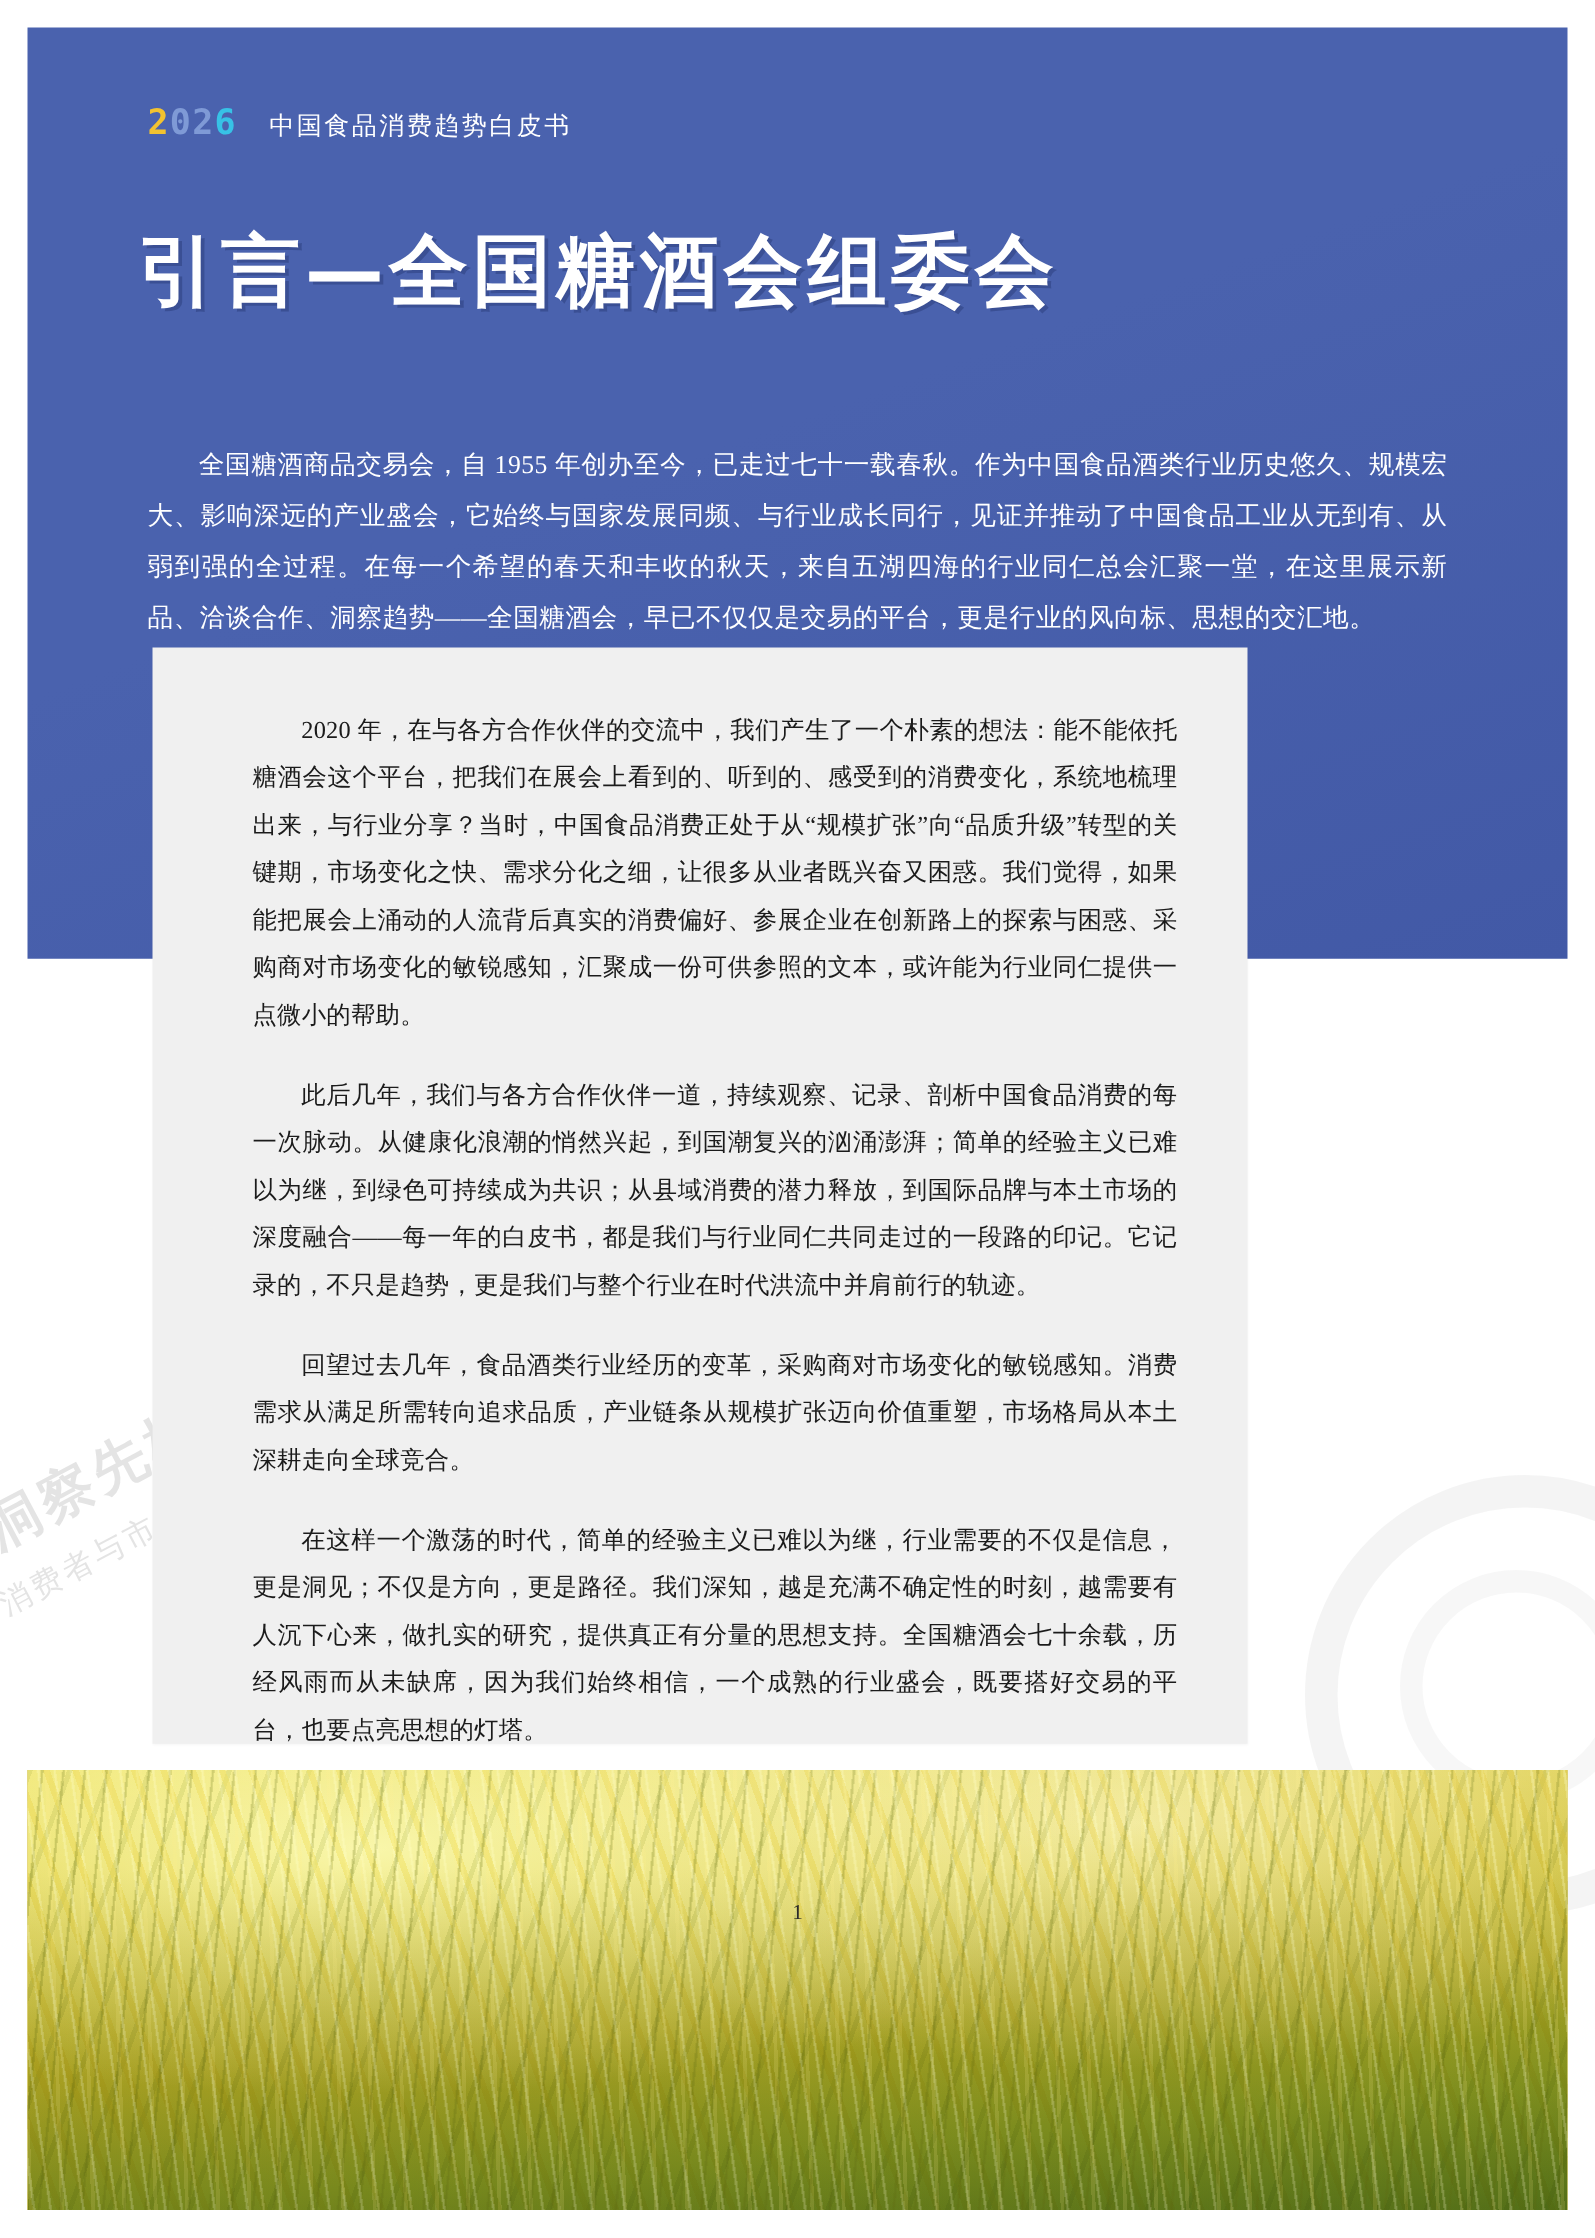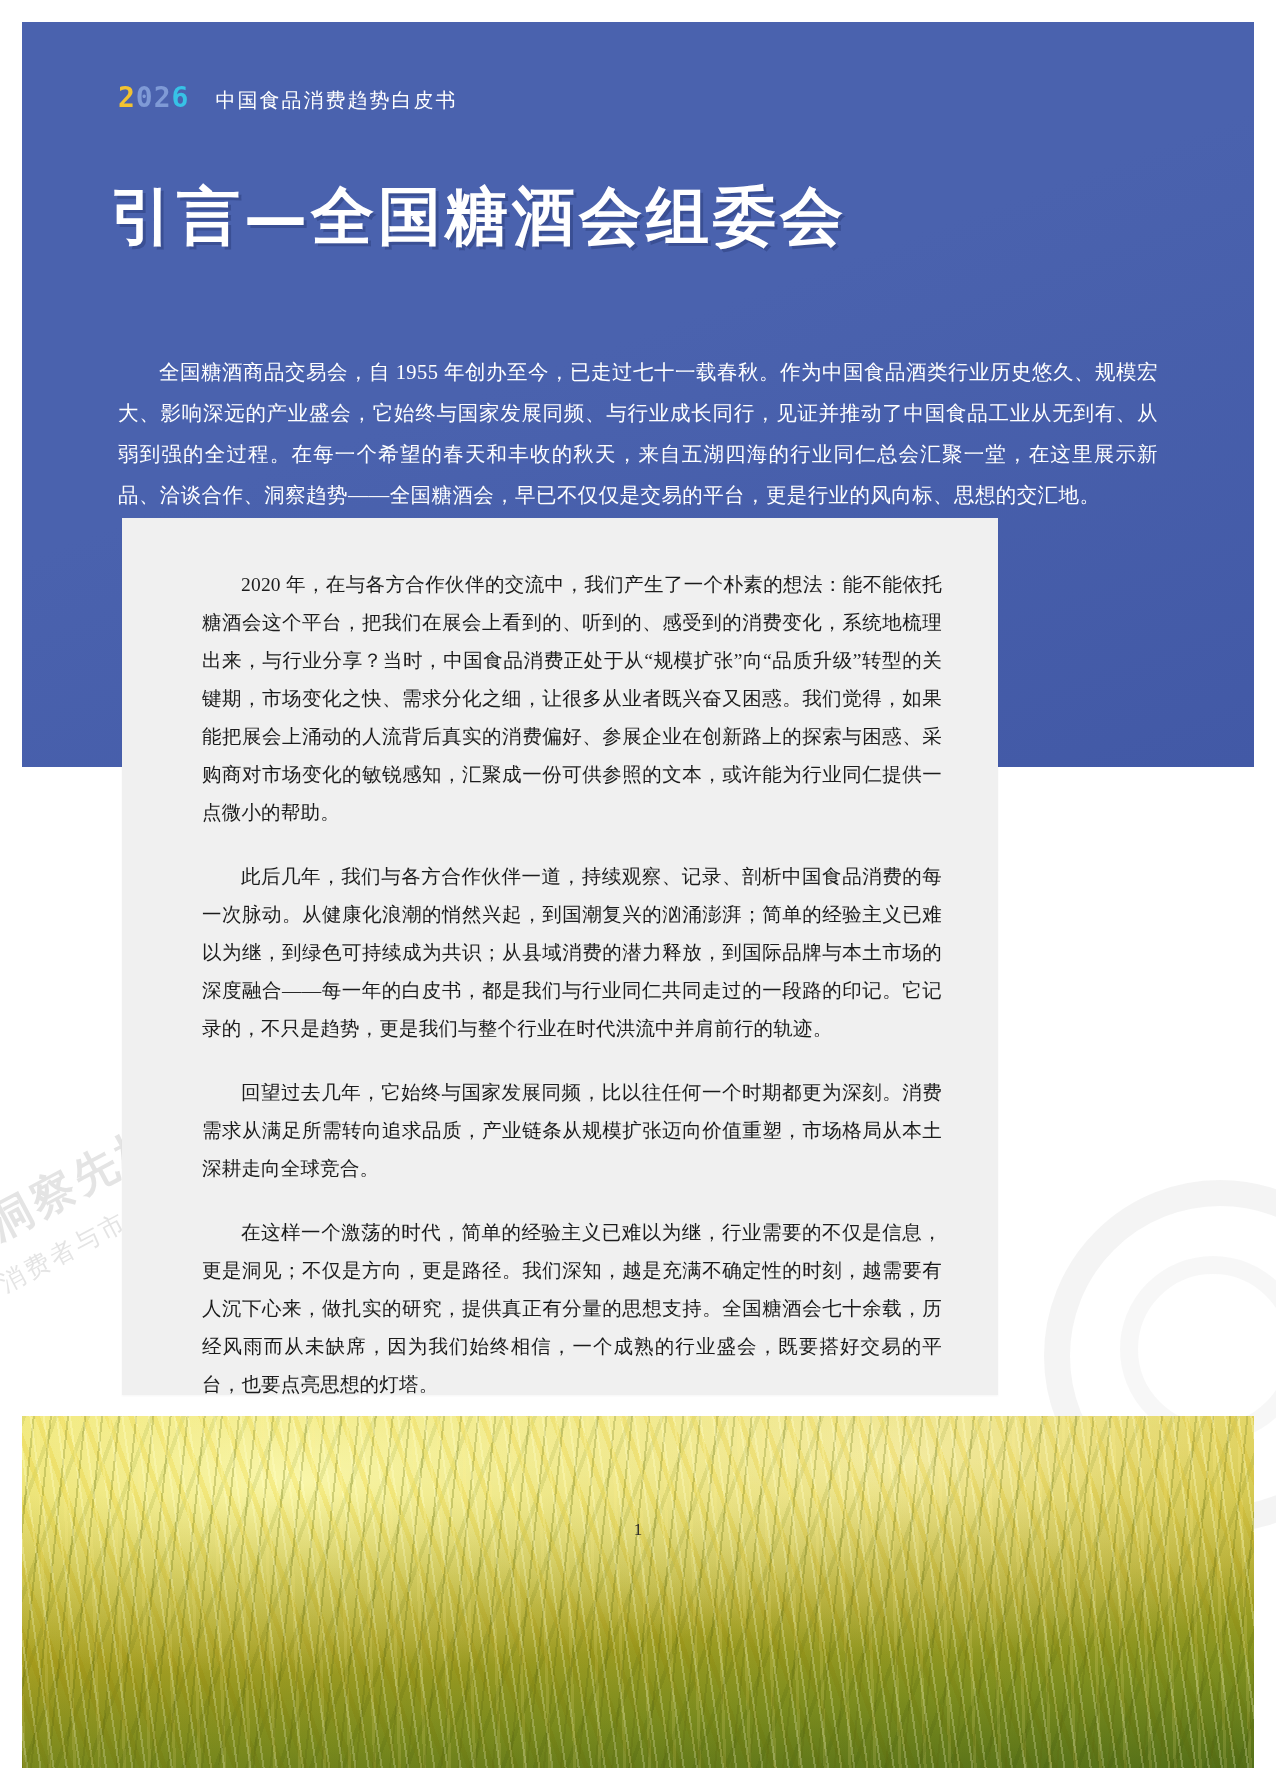--- a/index.html
+++ b/index.html
@@ -235,21 +235,21 @@
   <div class="wm-left">
     <span>洞察先机</span>
     <span class="sub">消费者与市场</span>
   </div>
   <div class="wm-ring"></div>
 
   <div class="body-card">
     <div class="body-content">
       <p>2020 年，在与各方合作伙伴的交流中，我们产生了一个朴素的想法：能不能依托糖酒会这个平台，把我们在展会上看到的、听到的、感受到的消费变化，系统地梳理出来，与行业分享？当时，中国食品消费正处于从“规模扩张”向“品质升级”转型的关键期，市场变化之快、需求分化之细，让很多从业者既兴奋又困惑。我们觉得，如果能把展会上涌动的人流背后真实的消费偏好、参展企业在创新路上的探索与困惑、采购商对市场变化的敏锐感知，汇聚成一份可供参照的文本，或许能为行业同仁提供一点微小的帮助。</p>
       <p>此后几年，我们与各方合作伙伴一道，持续观察、记录、剖析中国食品消费的每一次脉动。从健康化浪潮的悄然兴起，到国潮复兴的汹涌澎湃；简单的经验主义已难以为继，到绿色可持续成为共识；从县域消费的潜力释放，到国际品牌与本土市场的深度融合——每一年的白皮书，都是我们与行业同仁共同走过的一段路的印记。它记录的，不只是趋势，更是我们与整个行业在时代洪流中并肩前行的轨迹。</p>
-      <p>回望过去几年，它始终与国家发展同频，比以往任何一个时期都更为深刻。消费需求从满足所需转向追求品质，产业链条从规模扩张迈向价值重塑，市场格局从本土深耕走向全球竞合。</p>
+      <p>回望过去几年，食品酒类行业经历的变革，采购商对市场变化的敏锐感知。消费需求从满足所需转向追求品质，产业链条从规模扩张迈向价值重塑，市场格局从本土深耕走向全球竞合。</p>
       <p>在这样一个激荡的时代，简单的经验主义已难以为继，行业需要的不仅是信息，更是洞见；不仅是方向，更是路径。我们深知，越是充满不确定性的时刻，越需要有人沉下心来，做扎实的研究，提供真正有分量的思想支持。全国糖酒会七十余载，历经风雨而从未缺席，因为我们始终相信，一个成熟的行业盛会，既要搭好交易的平台，也要点亮思想的灯塔。</p>
       <p>这份白皮书，是我们与各位合作伙伴共同完成的一份答卷。它不求提供标准答案，也无意给出非此即彼的断言，只愿在纷繁变化中，帮大家理清头绪、校准方向。</p>
     </div>
   </div>
 
   <div class="photo-band">
     <div class="sky"></div>
     <div class="stalks"></div>
     <div class="grains"></div>
     <div class="vignette"></div>

